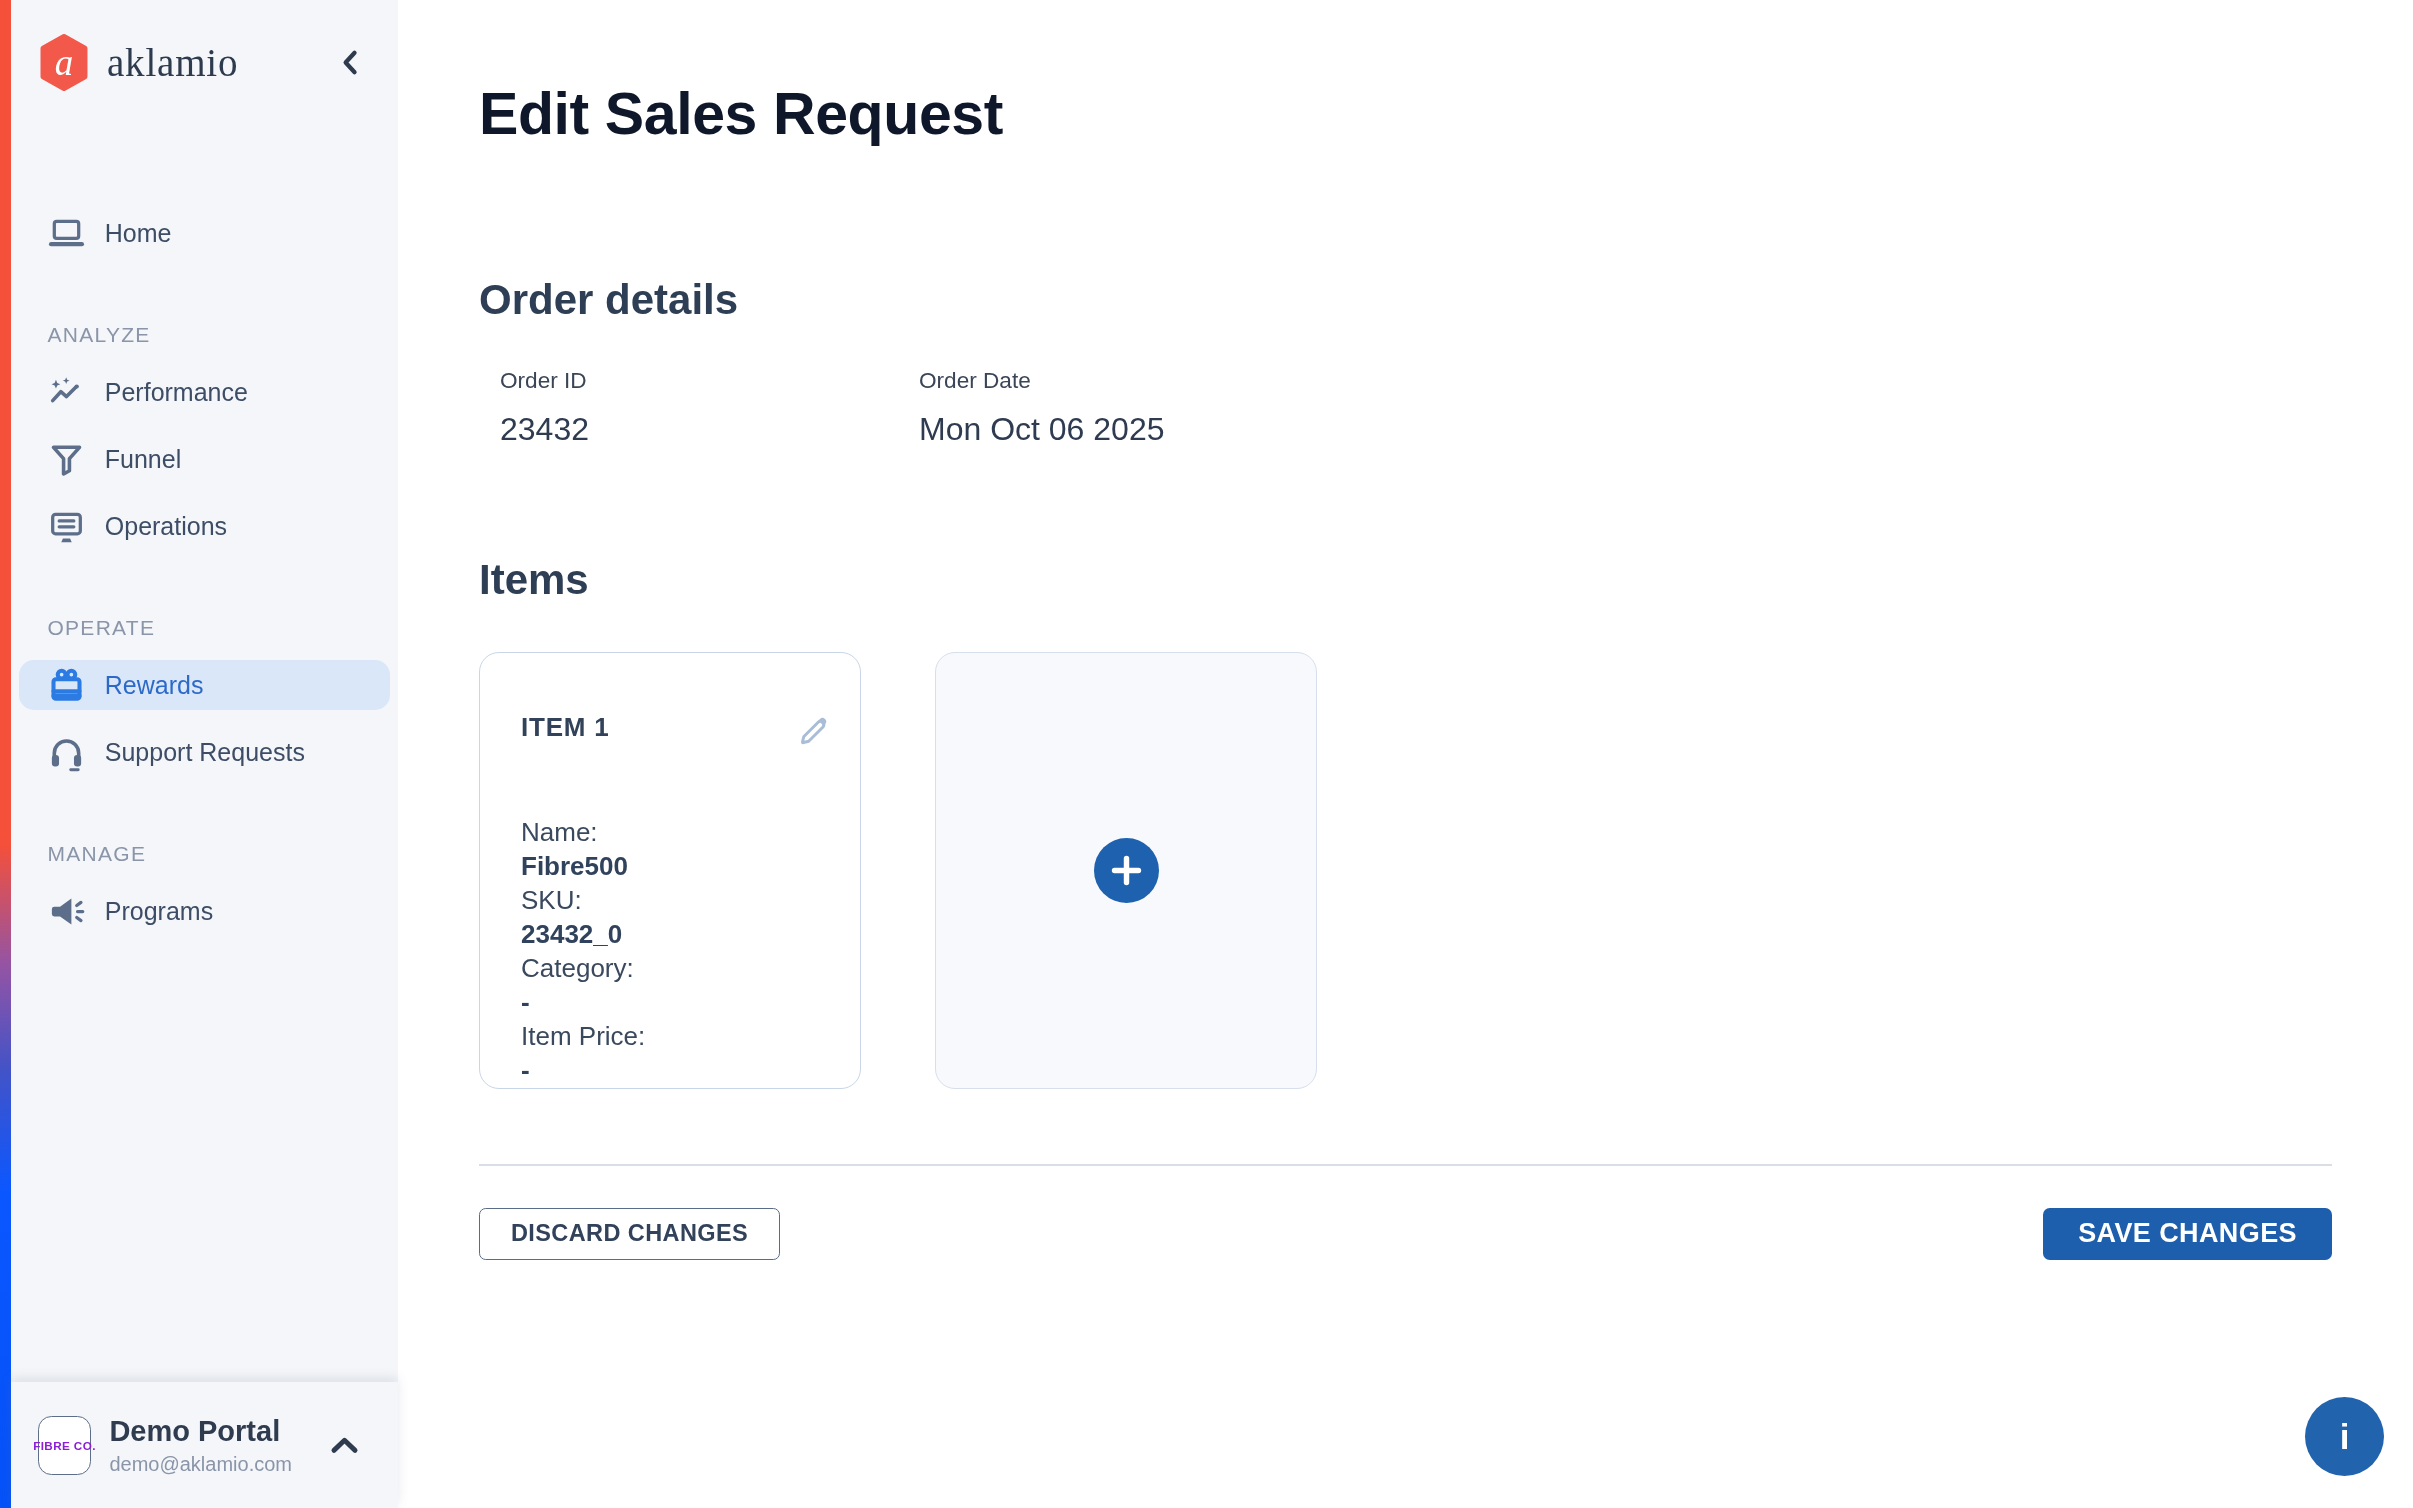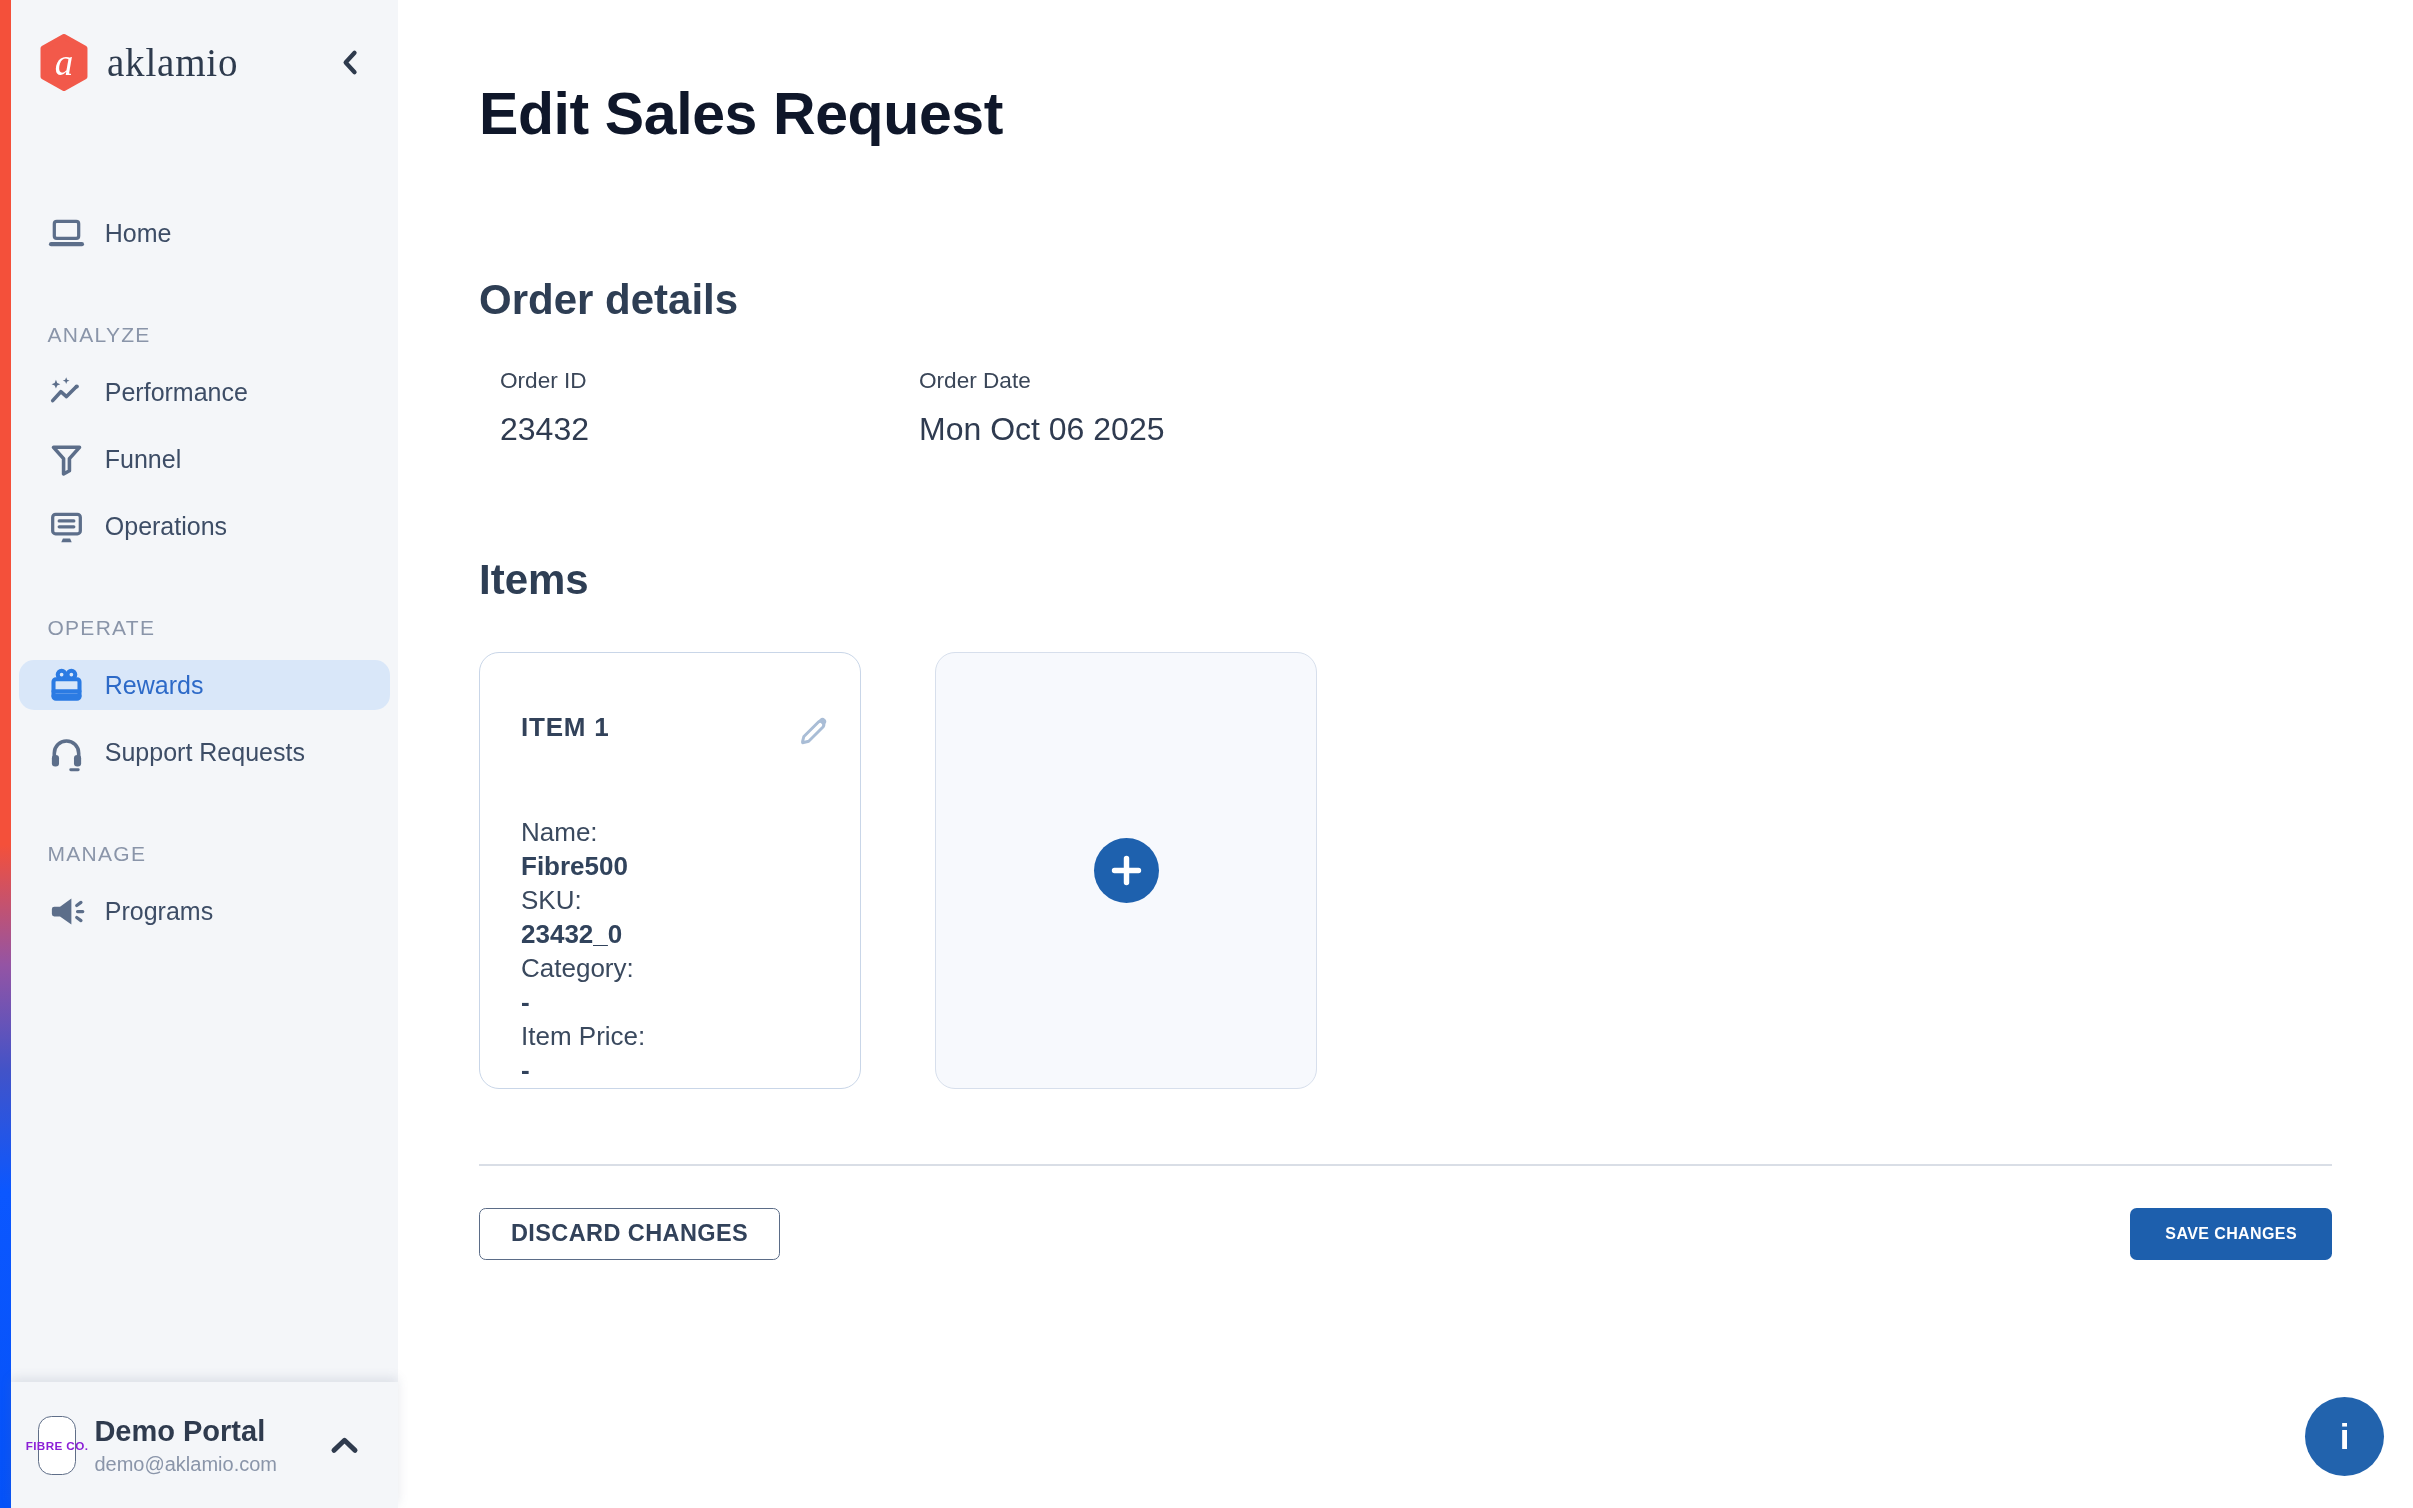--- a/index.html
+++ b/index.html
@@ -24,21 +24,21 @@
   .nav-item{display:flex;align-items:center;height:50px;padding-left:28px;border-radius:15px;color:#3D4D66;cursor:pointer;}
   .nav-item + .nav-item{margin-top:17px;}
   .nav-item.selected{background:#D9E7F9;color:#2D6AC8;}
   .icon{width:39px;height:39px;flex:none;display:flex;align-items:center;justify-content:center;}
   .icon svg{width:39px;height:39px;display:block;}
   .nav-label{margin-left:18.4px;font-size:25px;}
   .nav-section-label{margin:65px 0 20px 28px;font-size:21px;letter-spacing:1.3px;color:#8A95A9;}
 
   .sidebar-footer{position:absolute;left:0;right:0;bottom:0;height:126px;background:#F4F6F9;
     display:flex;align-items:center;padding:0 34px 0 27px;box-shadow:0 -4.2px 10px rgba(100,115,140,.16);cursor:pointer;}
-  .avatar{width:38px;height:59px;background:#fff;border:1.7px solid #5F6E88;border-radius:13.4px;flex:none;
+  .avatar{width:53px;height:59px;background:#fff;border:1.7px solid #5F6E88;border-radius:13.4px;flex:none;
     display:flex;align-items:center;justify-content:center;box-sizing:border-box;}
   .avatar-text{font-size:11.7px;font-weight:bold;color:#8B1FD6;letter-spacing:0.4px;white-space:nowrap;}
   .portal-info{margin-left:18.4px;min-width:0;}
   .portal-name{font-size:29px;font-weight:bold;color:#2F3B4E;}
   .portal-email{font-size:20px;color:#8A95A9;margin-top:5px;}
   .chevron-up-btn{margin-left:auto;background:none;border:none;padding:0;width:39px;height:39px;
     display:flex;align-items:center;justify-content:center;cursor:pointer;}
 
   
   main{flex:1;position:relative;padding:70px 0 0 81px;box-sizing:border-box;}
@@ -68,21 +68,21 @@
   .plus-btn{width:65px;height:65px;border-radius:50%;background:#1E61AE;border:none;cursor:pointer;
     display:flex;align-items:center;justify-content:center;padding:0;}
   .plus-btn svg{width:37px;height:37px;display:block;}
 
   .divider{width:1853px;height:1.7px;background:#D9DEE6;margin-top:75px;}
   .actions-row{width:1853px;display:flex;justify-content:space-between;align-items:center;margin-top:42px;}
   .btn-discard{height:52px;padding:0 31px;background:#fff;border:1.7px solid #5B6C87;border-radius:6.7px;
     color:#32425A;font-size:23.5px;font-weight:bold;letter-spacing:0.4px;cursor:pointer;
     font-family:"Liberation Sans","DejaVu Sans",sans-serif;}
   .btn-save{height:52px;padding:0 35px;background:#1D5FAD;border:none;border-radius:6.7px;
-    color:#fff;font-size:16px;font-weight:bold;letter-spacing:0.4px;cursor:pointer;
+    color:#fff;font-size:27px;font-weight:bold;letter-spacing:0.4px;cursor:pointer;
     font-family:"Liberation Sans","DejaVu Sans",sans-serif;}
 
   .info-fab{position:absolute;right:29px;bottom:32px;width:79px;height:79px;border-radius:50%;
     background:#2263AD;border:none;color:#fff;font-size:35px;font-weight:600;cursor:pointer;
     display:flex;align-items:center;justify-content:center;
     font-family:"Liberation Sans","DejaVu Sans",sans-serif;}
 </style>
 </head>
 <body>
 

